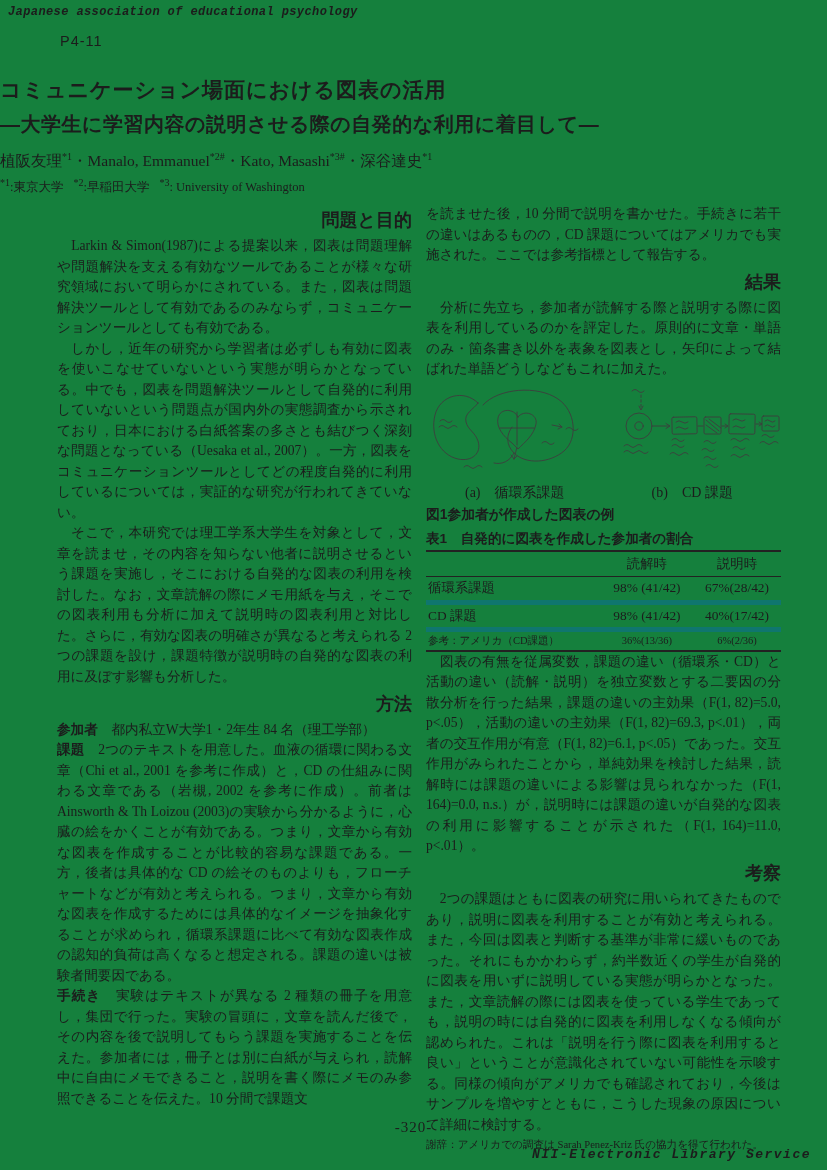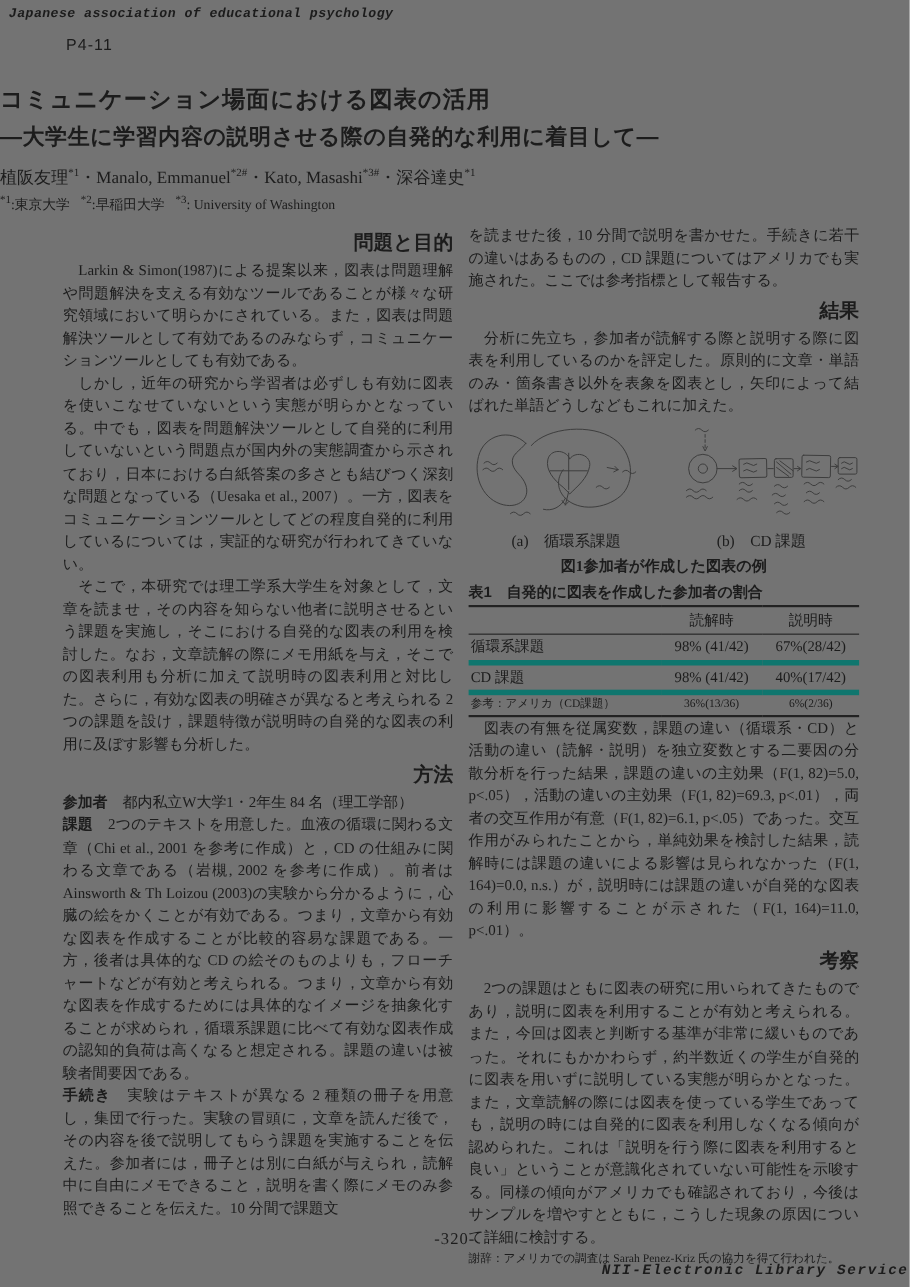--- a/index.html
+++ b/index.html
@@ -1,18 +1,18 @@
 <!DOCTYPE html>
 <html lang="ja"><head>
 <meta charset="utf-8">
 <style>
   html,body { margin:0; padding:0; background:#e8e8e8; }
   .page {
     position:relative; width:827px; height:1170px; margin:0 auto;
-    background:#737373; color:#1c1c1c; overflow:hidden;
+    background:#15803d; color:#1c1c1c; overflow:hidden;
     font-family:"Liberation Serif","DejaVu Serif",serif;
   }
   .scan-header {
     position:absolute; top:5px; left:8px;
     font-family:"Liberation Mono","DejaVu Sans Mono",monospace;
     font-style:italic; font-weight:700; font-size:12px; letter-spacing:.4px;
   }
   .paper-id {
     position:absolute; top:33px; left:60px;
     font-family:"Liberation Sans","DejaVu Sans",sans-serif;
@@ -40,21 +40,21 @@
   .sec-h {
     text-align:right; font-family:"Liberation Sans","DejaVu Sans",sans-serif;
     font-weight:700; font-size:18px; margin:3px 0 2px 0;
   }
   .runlab { font-family:"Liberation Sans","DejaVu Sans",sans-serif; font-weight:700; }
   .figure { margin:5px 0 2px 0; }
   .figure svg { display:block; }
   .fig-labels { display:flex; font-size:14px; margin-top:1px; }
   .fig-labels span { flex:1; text-align:center; }
   .fig-caption {
-    text-align:center; font-family:Liberation Serif, serif;
+    text-align:left; font-family:Liberation Sans, sans-serif;
     font-weight:700; font-size:13.8px; margin-top:2px;
   }
   .tbl-title {
     font-family:"Liberation Sans","DejaVu Sans",sans-serif;
     font-weight:700; font-size:13.6px; margin:3px 0 1px 0;
   }
   table.res { width:100%; border-collapse:collapse; font-size:13.4px; }
   table.res th {
     border-top:2px solid #222; border-bottom:1px solid #222;
     font-weight:400; padding:2px 2px; text-align:center;
@@ -62,21 +62,21 @@
   table.res td { border-bottom:5px solid #0f766e; padding:1px 2px; }
   table.res td.lbl { text-align:left; }
   table.res td.val { text-align:center; }
   table.res tr.note td { font-size:10.5px; border-bottom:2px solid #222; }
   .ack { font-size:10.6px; margin-top:2px; text-align:justify; }
   .page-num {
     position:absolute; bottom:34px; left:0; width:100%;
     text-align:center; font-size:15px; letter-spacing:1px;
   }
   .nii-footer {
-    position:absolute; bottom:8px; right:1px;
+    position:absolute; bottom:8px; right:16px;
     font-family:"Liberation Mono","DejaVu Sans Mono",monospace;
     font-style:italic; font-weight:700; font-size:13px; letter-spacing:1.5px;
   }
 </style>
 </head>
 <body>
 
 <div class="page">
 
   <div class="scan-header">Japanese association of educational psychology</div>

